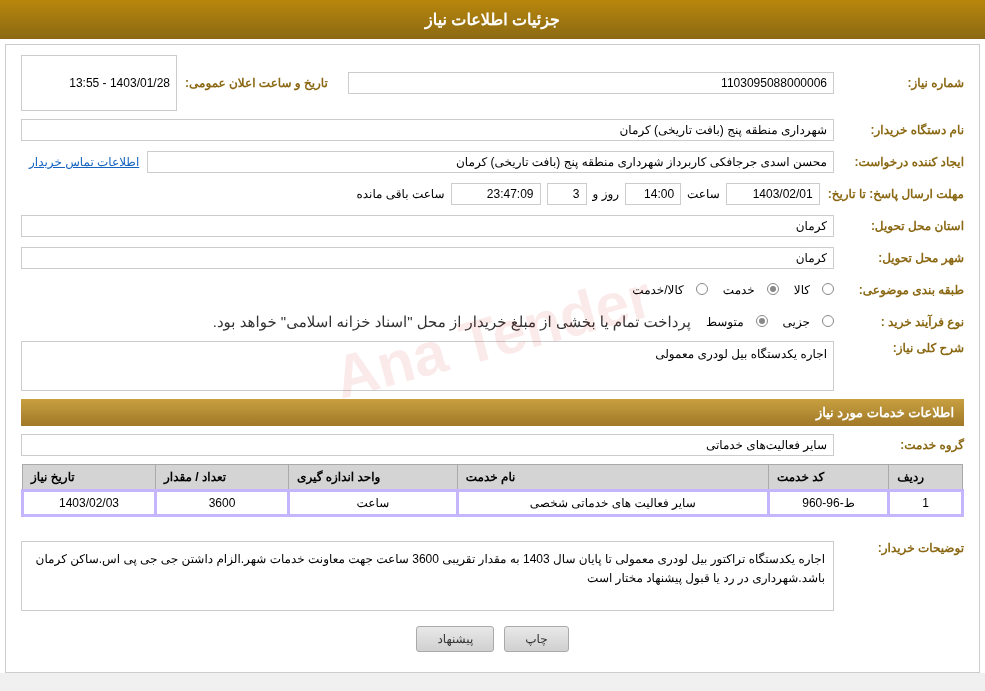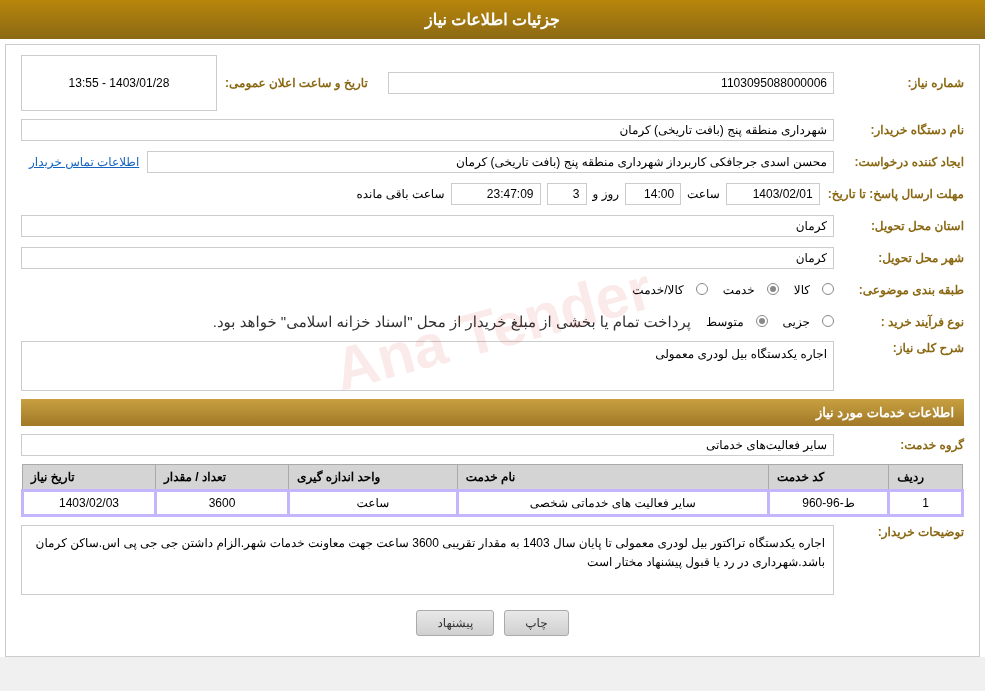--- a/index.html
+++ b/index.html
@@ -46,22 +46,21 @@
       background: #fff;
       padding: 3px 6px;
       min-height: 22px;
       flex: 1;
     }
     .announce-date {
       border: 1px solid #ccc;
       background: #fff;
       padding: 20px 6px;
       min-height: 22px;
-      width: 196px;
-      text-align: center;
+      width: 156px;
     }
     .section-header {
       background: linear-gradient(to bottom, #c8a040, #a07828);
       color: #fff;
       padding: 6px 10px;
       font-weight: bold;
       margin: 8px 0 6px 0;
       font-size: 13px;
     }
     .deadline-row {
@@ -306,21 +305,21 @@
             <td>1</td>
             <td>ط-96-960</td>
             <td>سایر فعالیت های خدماتی شخصی</td>
             <td>ساعت</td>
             <td>3600</td>
             <td>1403/02/03</td>
           </tr>
         </tbody>
     </table>
 
-    <div class="info-row" style="align-items: flex-start; margin-top: 8px;">
+    <div class="info-row" style="align-items: flex-start; margin-top: 24px;">
       <span class="label">توضیحات خریدار:</span>
       <div class="description-box">اجاره یکدستگاه تراکتور بیل لودری معمولی تا پایان سال 1403 به مقدار تقریبی 3600 ساعت جهت معاونت خدمات شهر.الزام داشتن جی جی پی اس.ساکن کرمان باشد.شهرداری در رد یا قبول پیشنهاد مختار است</div>
     </div>
 
     <div class="button-row">
       <button class="btn btn-print">چاپ</button>
       <button class="btn btn-back">پیشنهاد</button>
     </div>
 
   </div>

